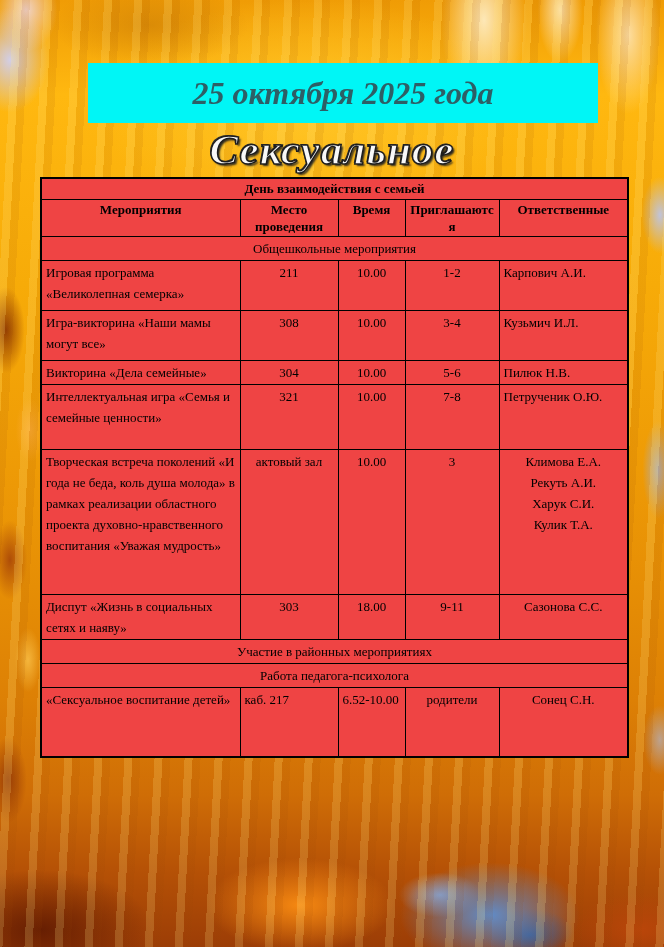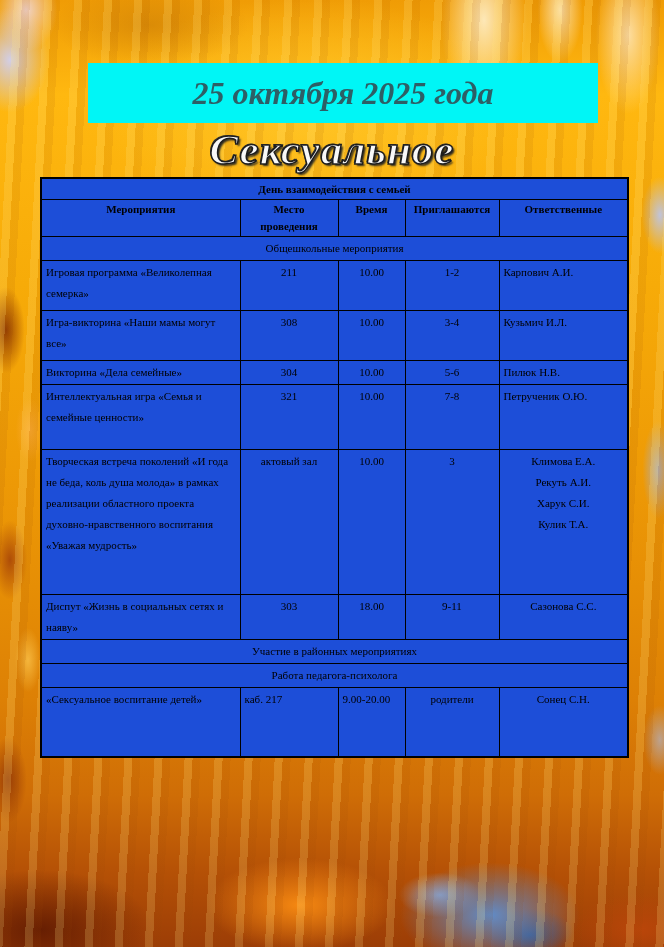--- a/index.html
+++ b/index.html
@@ -52,22 +52,22 @@
   .invite{
     position:absolute;left:0;top:128px;width:100%;z-index:2;text-align:center;
     font-size:43px;font-weight:bold;font-style:italic;letter-spacing:1px;
     color:#f8f8f8;-webkit-text-stroke:1.5px #1d1d1d;
     text-shadow:2px 2px 2px rgba(35,35,35,0.95), -1px -1px 0 #333;
     line-height:1;
   }
   table.schedule{
     position:absolute;left:40px;top:177px;z-index:2;
     width:587px;border-collapse:collapse;table-layout:fixed;
-    background:#1d4ed8;border:2px solid #000;
-    font-size:11px;line-height:21px;color:#000;
+    background:#ef4444;border:2px solid #000;
+    font-size:13px;line-height:21px;color:#000;
   }
   table.schedule td, table.schedule th{
     border:1px solid #000;vertical-align:top;padding:1px 4px;
     font-weight:normal;overflow:hidden;
   }
   tr.title-row td{
     height:19px;text-align:center;font-weight:bold;padding:0 2px;line-height:20px;
   }
   tr.head-row th{
     text-align:center;font-weight:bold;line-height:17px;height:31px;
@@ -182,18 +182,18 @@
   </tr>
 
 
   <tr>
     <td colspan="5" class="sec sec-bottom">Работа педагога-психолога</td>
   </tr>
 
   <tr class="h71 last-row">
     <td class="c-event">«Сексуальное воспитание детей»</td>
     <td class="c-place">каб. 217</td>
-    <td class="c-time">9.00-20.00</td>
+    <td class="c-time">6.52-10.00</td>
     <td class="c-inv">родители</td>
     <td class="c-resp">Сонец С.Н.</td>
   </tr>
 </tbody>
   </table>
 
 </body></html>

